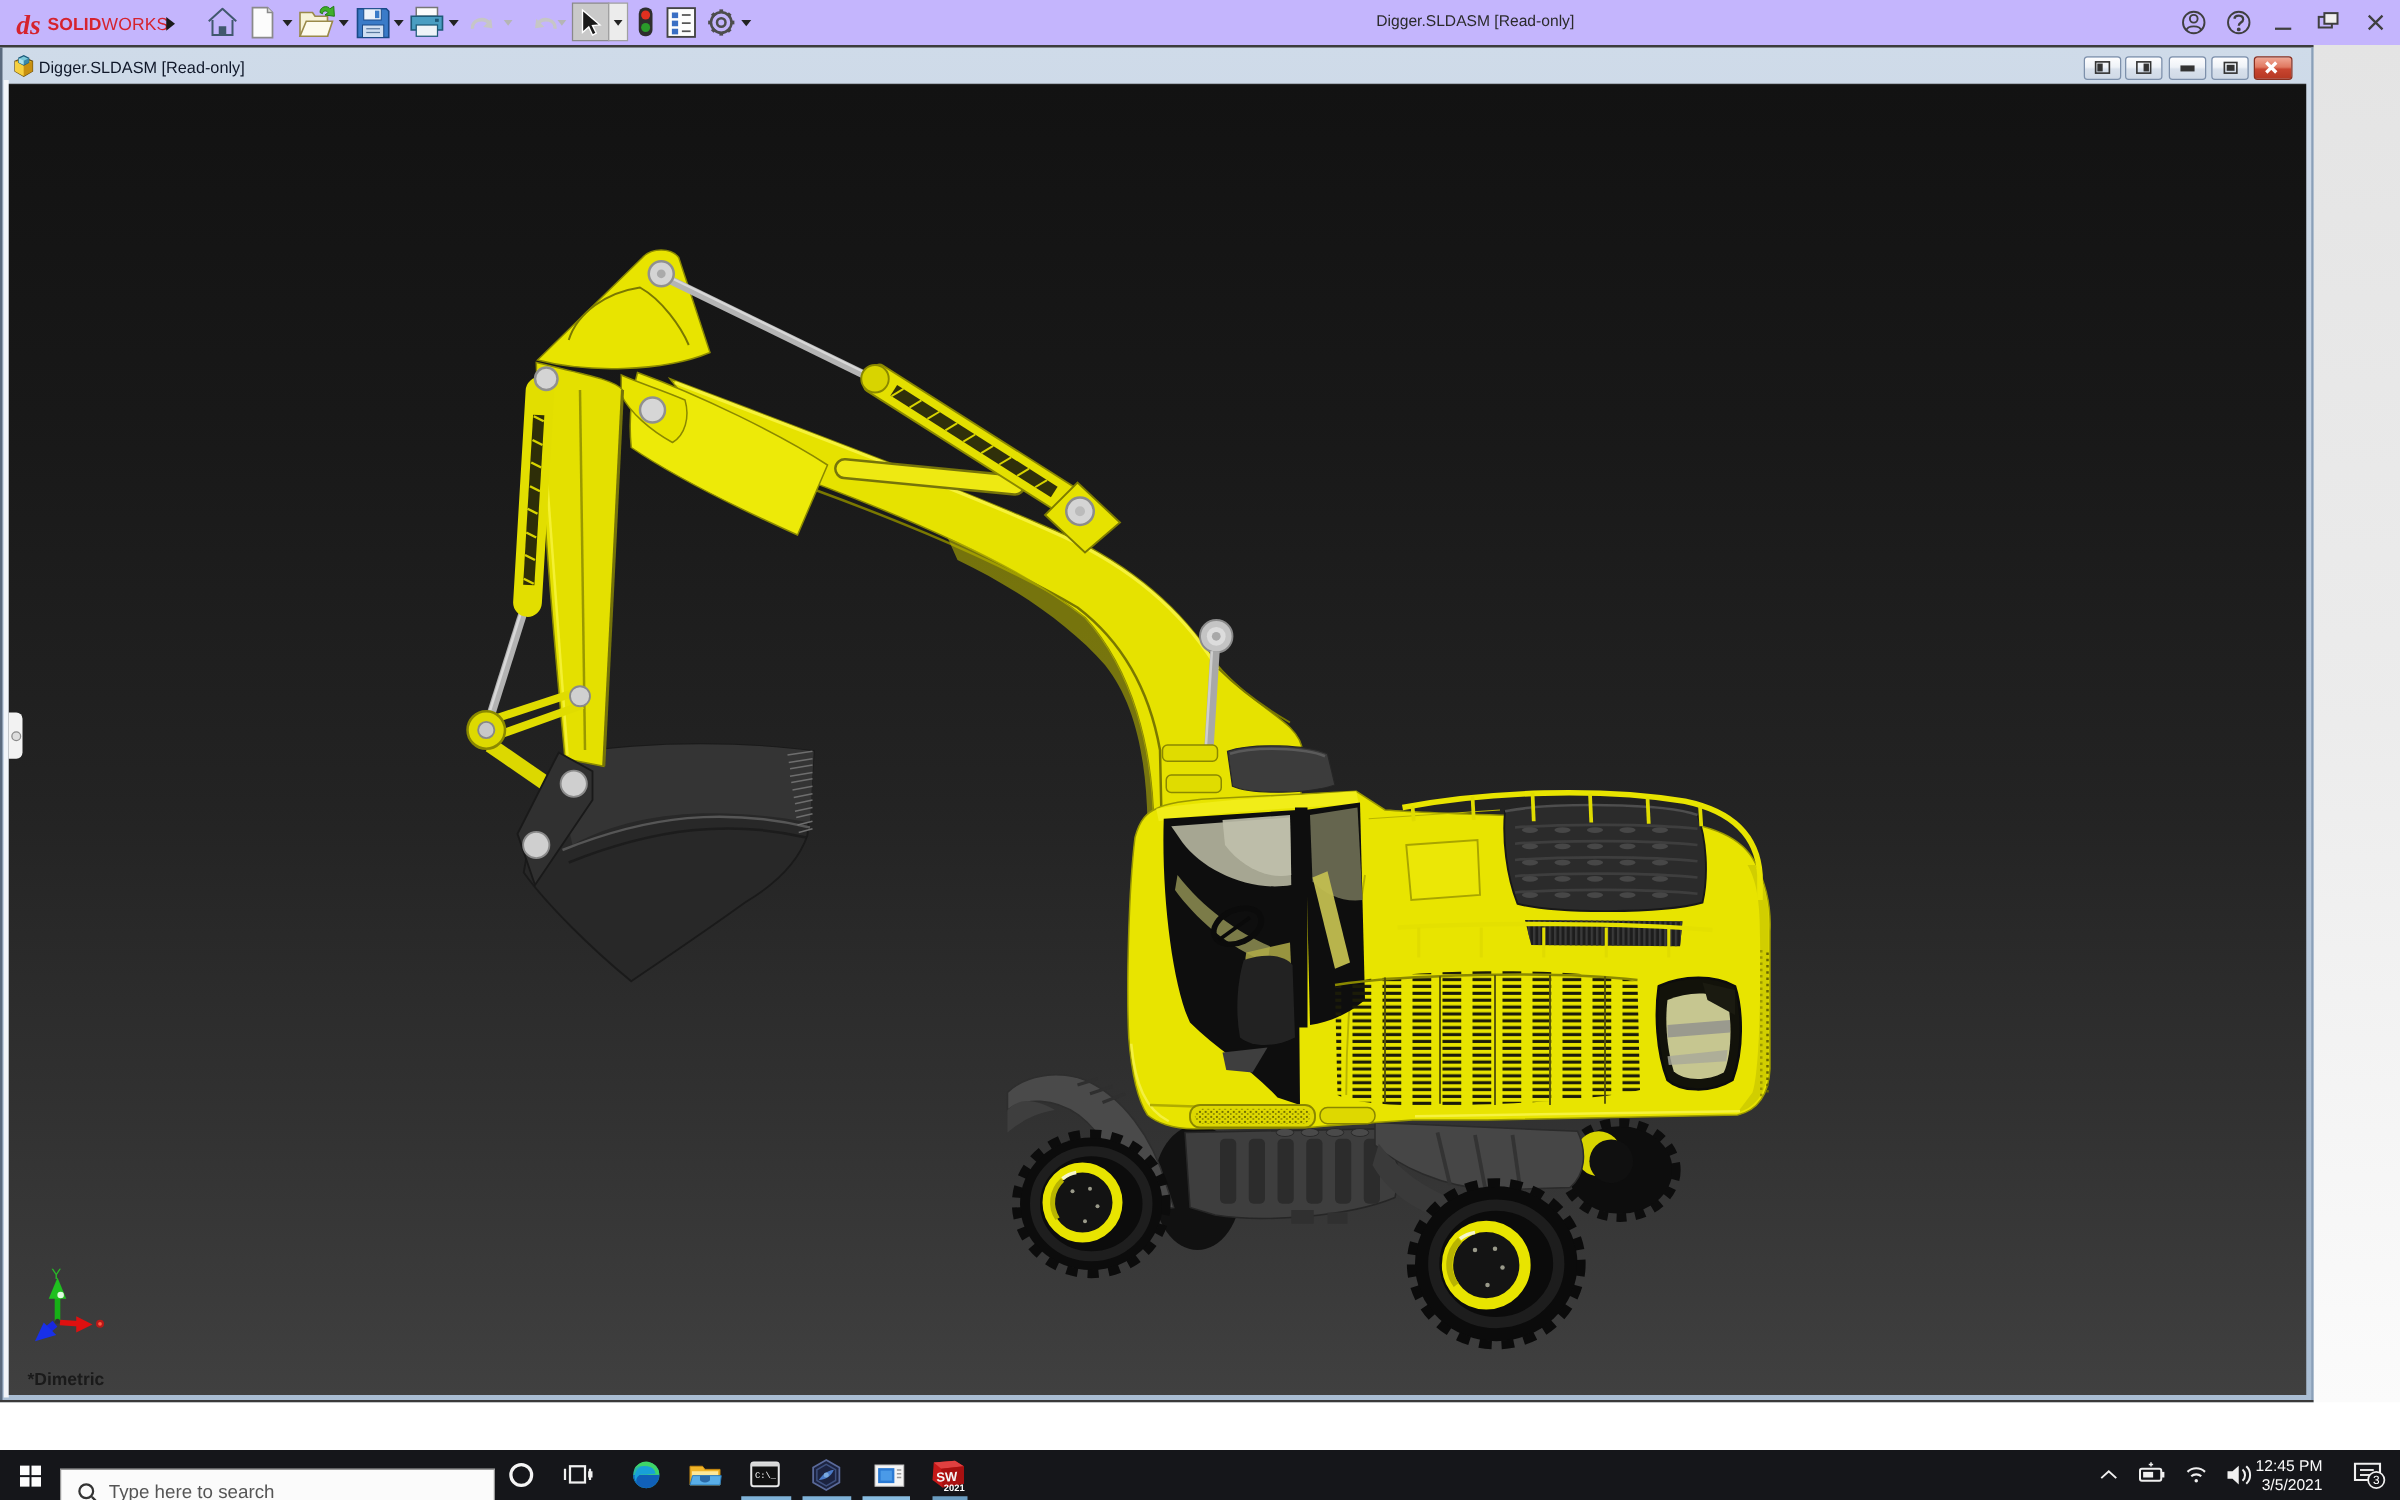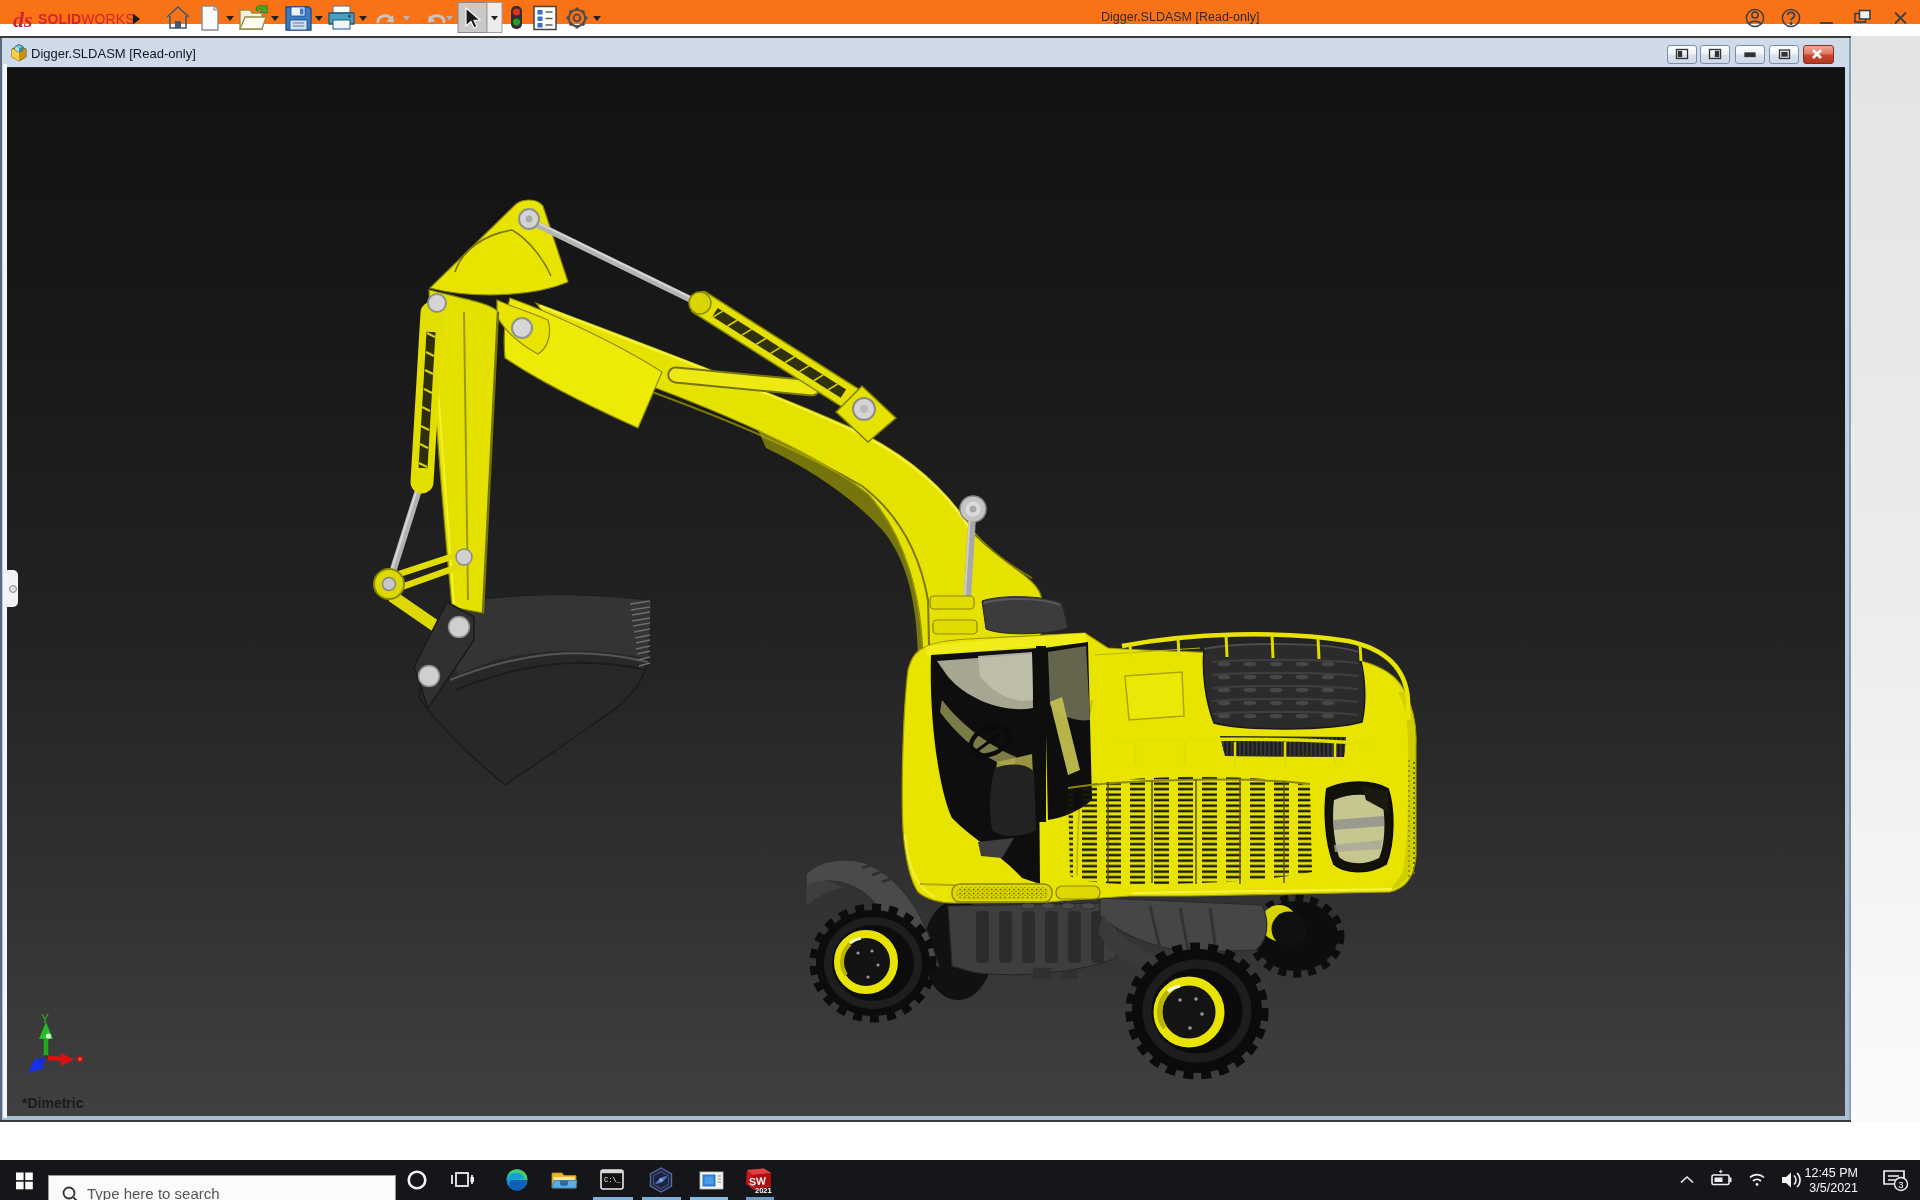--- a/index.html
+++ b/index.html
@@ -1,19 +1,19 @@
 <!DOCTYPE html>
 <html><head>
 <meta charset="utf-8">
 <style>
   html,body{margin:0;padding:0;width:1920px;height:1200px;overflow:hidden;background:#fff;
     font-family:"Liberation Sans",sans-serif;position:relative;}
   .abs{position:absolute;}
   
-  #appbar{position:absolute;left:0;top:0;width:1920px;height:24px;background:#f97316;z-index:20;}
+  #appbar{position:absolute;left:0;top:0;width:1920px;height:36px;background:#c4b5fd;z-index:20;}
   #appbar .title{position:absolute;left:1101px;top:10px;font-size:12.5px;color:#2b2b2b;}
   
   #docwin{position:absolute;left:0;top:36px;width:1851px;height:1086px;z-index:5;
     background:linear-gradient(180deg,#cfdbe9 0%,#c0cfe1 45%,#a9bdd3 100%);}
   #docwin .topline{position:absolute;left:0;top:0;width:1851px;height:2px;background:#3c3c3c;}
   #doctitle{position:absolute;left:0;top:2px;width:100%;height:29px;}
   #doctitle .txt{position:absolute;left:31px;top:8px;font-size:13px;color:#10182a;}
   #viewport{position:absolute;left:7px;top:31px;width:1838px;height:1048px;
     background:linear-gradient(180deg,#121212 0%,#181818 25%,#232323 55%,#313131 78%,#404040 100%);
     border-top:1px solid #222;}

